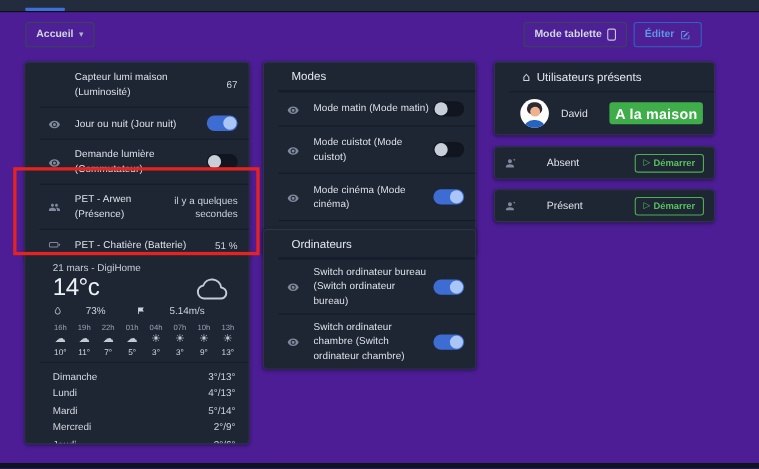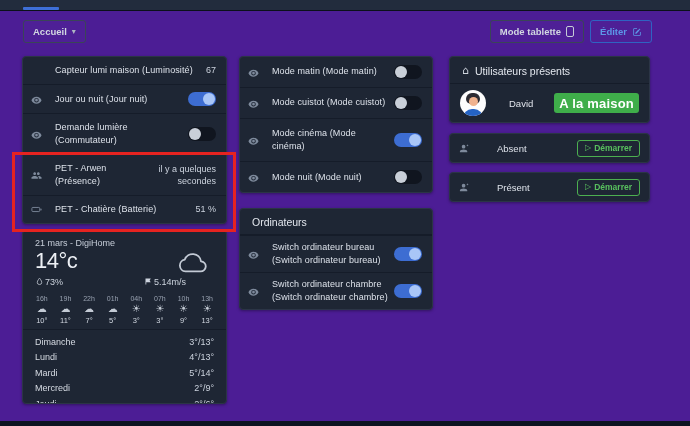--- a/index.html
+++ b/index.html
@@ -8,27 +8,27 @@
     -webkit-font-smoothing:antialiased;}
   
   .top-strip{position:absolute;left:0;top:0;width:690px;height:10px;background:#222c3d;border-bottom:1px solid #0b101a;}
   .top-strip .tabline{position:absolute;left:23px;bottom:0;width:36px;height:3px;background:#3e6fd8;border-radius:1px;}
   
   .btn{box-sizing:border-box;display:inline-flex;align-items:center;gap:5px;height:23px;
     padding:0 9px;border:1px solid #3a4557;border-radius:3px;background:rgba(255,255,255,0.015);
     color:#d2d8e1;font-size:9.5px;font-weight:600;cursor:pointer;white-space:nowrap;}
   .btn-accueil{position:absolute;left:23px;top:20px;}
   .caret{font-family:"DejaVu Sans",sans-serif;font-size:8px;color:#aeb6c3;}
-  .topright{position:absolute;top:20px;right:38px;display:flex;gap:6px;}
+  .topright{position:absolute;top:20px;right:52px;display:flex;gap:6px;}
   .btn.edit{border-color:#2f63c2;color:#5c97e8;}
   .btn svg{display:block;}
   .tablet-glyph{box-sizing:border-box;width:8px;height:11px;border:1px solid #c4cbd6;border-radius:2px;}
   
   .card{position:absolute;box-sizing:border-box;background:#1e2634;border:1px solid #2b3546;
-    border-radius:4px;box-shadow:0 1px 3px rgba(0,0,0,.35);}
+    border-radius:4px;box-shadow:0 1px 3px rgba(0,0,0,.35);padding-left:13px;}
   .card-header{padding:7px 12px 6px;font-size:10.5px;color:#e4e8ef;border-bottom:1px solid #151c29;
     display:flex;align-items:center;gap:6px;}
   .row{display:flex;align-items:center;padding:6px 10px 6px 8px;border-top:1px solid #151c29;}
   .row:first-child{border-top:none;}
   .icon{flex:0 0 24px;display:flex;align-items:center;color:#7e8a9c;}
   .icon svg{width:11px;height:11px;}
   .label{flex:1;font-size:9px;color:#dde2ea;line-height:1.45;letter-spacing:.1px;padding-right:4px;}
   .value{font-size:9px;color:#ccd3de;text-align:right;max-width:64px;line-height:1.4;}
   
   .toggle{position:relative;flex:0 0 28px;width:28px;height:14px;border-radius:8px;background:#10151f;cursor:pointer;}
@@ -38,21 +38,21 @@
   .toggle[data-state="on"]::after{left:15px;background:#a9c6f7;}
   
   .card-sensors{left:22px;top:56px;width:205px;}
   .card-sensors .row{padding-top:7px;padding-bottom:7px;min-height:13px;}
   .card-weather{left:22px;top:230px;width:205px;height:174px;overflow:hidden;cursor:pointer;}
   .w-head{padding:7px 12px 0;font-size:9px;color:#c6cdd8;}
   .w-temp-row{display:flex;justify-content:space-between;align-items:flex-start;padding:1px 10px 0 12px;height:26px;}
   .w-temp{font-size:22px;color:#edf0f5;letter-spacing:-.5px;line-height:1.1;}
   .w-cloud{color:#c3cad5;margin-top:2px;margin-right:8px;}
   .w-stats{display:flex;align-items:center;padding:0 40px 0 12px;height:13px;font-size:9px;color:#cdd4de;justify-content:space-between;}
-  .w-stat{display:flex;align-items:flex-start;gap:1px;}
+  .w-stat{display:flex;align-items:flex-end;gap:21px;}
   .w-stat svg{width:9px;height:9px;}
   .w-hourly{display:flex;justify-content:space-between;padding:7px 13px 4px;}
   .w-col{display:flex;flex-direction:column;align-items:center;gap:1px;}
   .w-time{font-size:7px;color:#98a1b0;}
   .wicon{font-family:"DejaVu Sans",sans-serif;font-size:10px;color:#c3cad4;line-height:1.2;}
   .wicon[data-icon="cloudy"]::before{content:"☁";}
   .wicon[data-icon="sunny"]::before{content:"☀";}
   .w-tempsmall{font-size:7.5px;color:#d2d8e1;}
   .w-daily{border-top:1px solid #151c29;padding:4px 12px 4px;}
   .w-drow{display:flex;justify-content:space-between;align-items:center;height:15.5px;font-size:9px;}
@@ -62,21 +62,21 @@
   .card-modes .row{padding-top:8px;padding-bottom:8px;}
   .card-computers{left:239px;top:208px;width:194px;}
   .card-computers .row{padding-top:5px;padding-bottom:5px;}
   .card-users{left:449px;top:56px;width:201px;}
   .home-glyph{font-family:"DejaVu Sans",sans-serif;font-size:11px;color:#cfd5de;}
   .user-row{display:flex;align-items:center;gap:11px;padding:6px 10px;}
   .avatar{position:relative;width:26px;height:26px;border-radius:50%;background:#fdfdfd;overflow:hidden;flex:0 0 26px;}
   .avatar .hair{position:absolute;top:3px;left:6px;width:14px;height:11px;border-radius:7px 7px 6px 6px;background:#2c2b33;}
   .avatar .face{position:absolute;top:7px;left:8.5px;width:9px;height:9px;border-radius:50%;background:#f0b28e;}
   .avatar .shirt{position:absolute;bottom:-3px;left:3px;width:20px;height:10px;border-radius:9px 9px 0 0;background:#2563c4;}
-  .user-name{font-size:9.5px;color:#e0e4eb;margin-left:12px;}
+  .user-name{font-size:9.5px;color:#e0e4eb;}
   .badge{margin-left:auto;background:#3fae4a;color:#fff;font-size:13px;font-weight:700;
     padding:2.5px 5px;border-radius:3px;letter-spacing:.2px;}
   .card-scene{left:449px;width:201px;height:30px;display:flex;align-items:center;padding:0 9px;}
   .scene-absent{top:133px;}
   .scene-present{top:172px;}
   .scene-label{font-size:9.5px;color:#dde2ea;margin-left:14px;}
   .scene-btn{margin-left:auto;display:flex;align-items:center;gap:3px;border:1px solid #4caf50;
     color:#58c05e;background:transparent;border-radius:3px;font-size:8.5px;font-weight:700;
     padding:2.5px 7px;cursor:pointer;font-family:inherit;}
   .play-glyph{font-family:"DejaVu Sans",sans-serif;font-size:8px;line-height:1;}
@@ -244,20 +244,21 @@
         <span class="w-dtemp">2°/9°</span>
       </div>
       <div class="w-drow">
         <span class="w-day">Jeudi</span>
         <span class="w-dtemp">2°/6°</span>
       </div>
     </div>
   </div>
 
   <div class="card card-modes">
+    <div class="card-header">Modes</div>
     <div class="row">
       <span class="icon">
         <svg viewBox="0 0 24 24" fill="currentColor">
             <path d="M12 6C7 6 2.7 9.1 1 13.5 2.7 17.9 7 21 12 21s9.3-3.1 11-7.5C21.3 9.1 17 6 12 6zm0 12.5a5 5 0 110-10 5 5 0 010 10zm0-8a3 3 0 100 6 3 3 0 000-6z"></path>
           </svg>
       </span>
       <span class="label">Mode matin (Mode matin)</span>
       <span class="toggle" data-state="off"></span>
     </div>
     <div class="row">

